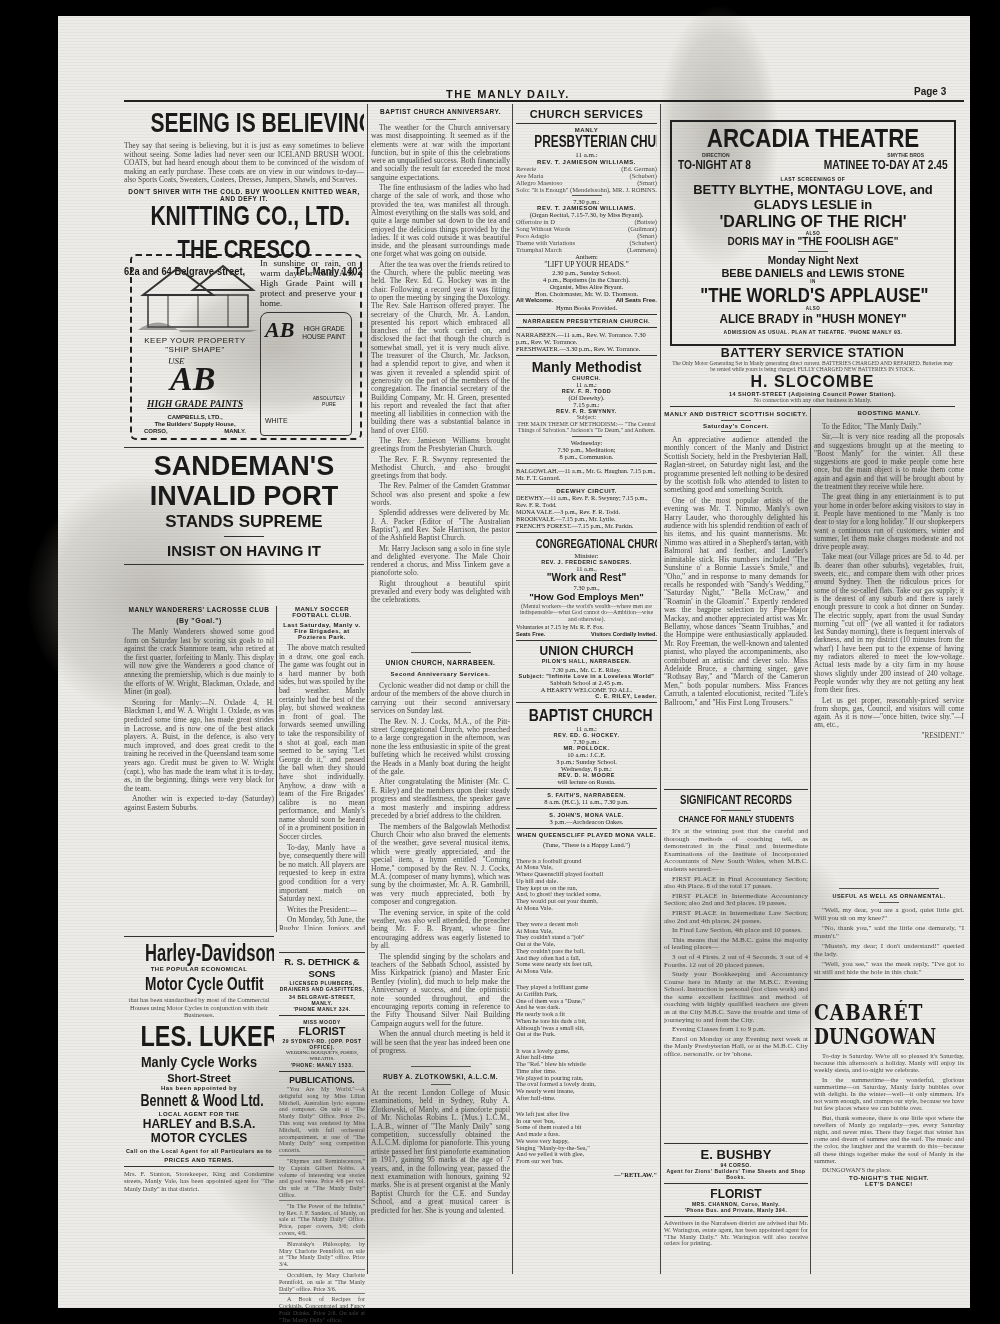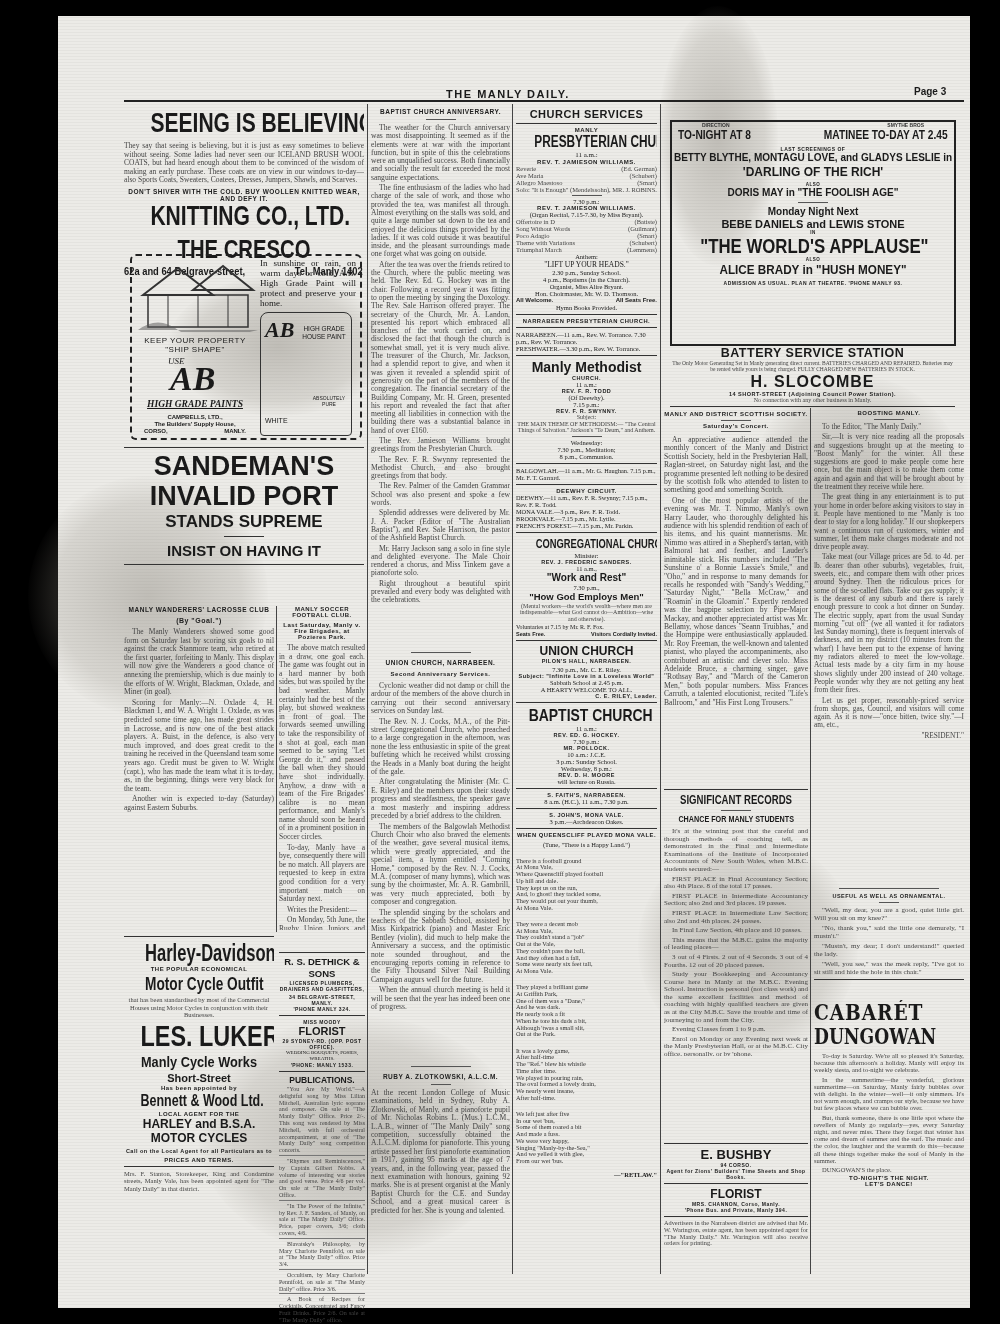--- a/index.html
+++ b/index.html
@@ -194,20 +194,21 @@
   </div>
   <div class="col" style="left:313px;top:636px;width:139px;height:408px;">
     <div style="width:60px;margin:0 auto 6px;border-top:1px solid #555;"></div>
     <div class="small-head" style="font-size:6.5px;">UNION CHURCH, NARRABEEN.</div>
     <div class="small-head" style="font-size:6px;margin:5px 0;">Second Anniversary Services.</div>
     <div class="body" style="font-size:7.6px;line-height:8.4px;">
       <p>Cyclonic weather did not damp or chill the ardour of the members of the above church in carrying out their second anniversary services on Sunday last.</p>
       <p>The Rev. N. J. Cocks, M.A., of the Pitt-street Congregational Church, who preached to a large congregation in the afternoon, was none the less enthusiastic in spite of the great buffeting which he received whilst crossing the Heads in a Manly boat during the height of the gale.</p>
       <p>After congratulating the Minister (Mr. C. E. Riley) and the members upon their steady progress and steadfastness, the speaker gave a most masterly and inspiring address preceded by a brief address to the children.</p>
       <p>The members of the Balgowlah Methodist Church Choir who also braved the elements of the weather, gave several musical items, which were greatly appreciated, and the special item, a hymn entitled "Coming Home," composed by the Rev. N. J. Cocks, M.A. (composer of many hymns), which was sung by the choirmaster, Mr. A. R. Gambrill, was very much appreciated, both by composer and congregation.</p>
+      <p>The evening service, in spite of the cold weather, was also well attended, the preacher being Mr. F. B. Bryant, whose fine encouraging address was eagerly listened to by all.</p>
       <p>The splendid singing by the scholars and teachers of the Sabbath School, assisted by Miss Kirkpatrick (piano) and Master Eric Bentley (violin), did much to help make the Anniversary a success, and the optimistic note sounded throughout, and the encouraging reports coming in reference to the Fifty Thousand Silver Nail Building Campaign augurs well for the future.</p>
       <p>When the annual church meeting is held it will be seen that the year has indeed been one of progress.</p>
     </div>
   </div>
   <div class="col" style="left:313px;top:1050px;width:139px;height:200px;">
     <div style="width:60px;margin:0 auto 6px;border-top:1px solid #555;"></div>
     <div class="small-head" style="font-size:6.5px;">RUBY A. ZLOTKOWSKI, A.L.C.M.</div>
     <div style="width:20px;margin:4px auto;border-top:1px solid #555;"></div>
     <div class="body" style="font-size:7.6px;line-height:8.4px;">At the recent London College of Music examinations, held in Sydney, Ruby A. Zlotkowski, of Manly, and a pianoforte pupil of Mr. Nicholas Robins L. (Mus.) L.C.M., L.A.B., winner of "The Manly Daily" song competition, successfully obtained the A.L.C.M. diploma for pianoforte. This young artiste passed her first pianoforte examination in 1917, gaining 95 marks at the age of 7 years, and, in the following year, passed the next examination with honours, gaining 92 marks. She is at present organist at the Manly Baptist Church for the C.E. and Sunday School, and a great musical career is predicted for her. She is young and talented.</div>
   </div>
@@ -400,31 +401,34 @@
 And made a fuss.
 We were very happy,
 Singing "Manly-by-the-Sea,"
 And we yelled it with glee,
 From our wet 'bus.</div>
     </div>
     <div class="b" style="font-size:6.5px;text-align:right;">—"RETLAW."</div>
   </div>
 
   <div class="col box" style="left:612px;top:104px;width:282px;height:222px;border-width:2.5px;">
+    <div class="c" style="margin-top:2px;">
+        <span class="cond" style="font-size:26px;line-height:28px;transform:scaleX(0.86);">ARCADIA THEATRE</span>
+      </div>
     <div class="row sans b" style="font-size:5px;padding:0 30px;color:#333;">
         <span>DIRECTION</span>
         <span>SMYTHE BROS</span>
       </div>
     <div class="row" style="padding:0 6px;">
       <span class="cond" style="font-size:12px;transform:scaleX(0.85);transform-origin:left;">TO-NIGHT AT 8</span>
       <span class="cond" style="font-size:12px;transform:scaleX(0.85);transform-origin:right;">MATINEE TO-DAY AT 2.45</span>
     </div>
     <div class="small-head" style="font-size:5px;margin-top:4px;">LAST SCREENINGS OF</div>
-    <div class="c sans b" style="font-size:10px;">BETTY BLYTHE, MONTAGU LOVE, and GLADYS LESLIE in</div>
-    <div class="c sans b" style="font-size:12px;line-height:19px;">'DARLING OF THE RICH'</div>
+    <div class="c sans b" style="font-size:13px;">BETTY BLYTHE, MONTAGU LOVE, and GLADYS LESLIE in</div>
+    <div class="c sans b" style="font-size:16px;line-height:19px;">'DARLING OF THE RICH'</div>
     <div class="small-head" style="font-size:4.5px;">ALSO</div>
     <div class="c sans b" style="font-size:10px;line-height:12px;">DORIS MAY in "THE FOOLISH AGE"</div>
     <div style="width:30px;margin:3px auto;border-top:1px solid #555;"></div>
     <div class="c sans b" style="font-size:10px;line-height:12px;">Monday Night Next</div>
     <div class="c sans b" style="font-size:11px;line-height:12px;">BEBE DANIELS and LEWIS STONE</div>
     <div class="small-head" style="font-size:4.5px;">IN</div>
     <div class="c">
         <span class="cond" style="font-size:21px;line-height:22px;transform:scaleX(0.8);">"THE WORLD'S APPLAUSE"</span>
       </div>
     <div class="small-head" style="font-size:4.5px;">ALSO</div>

